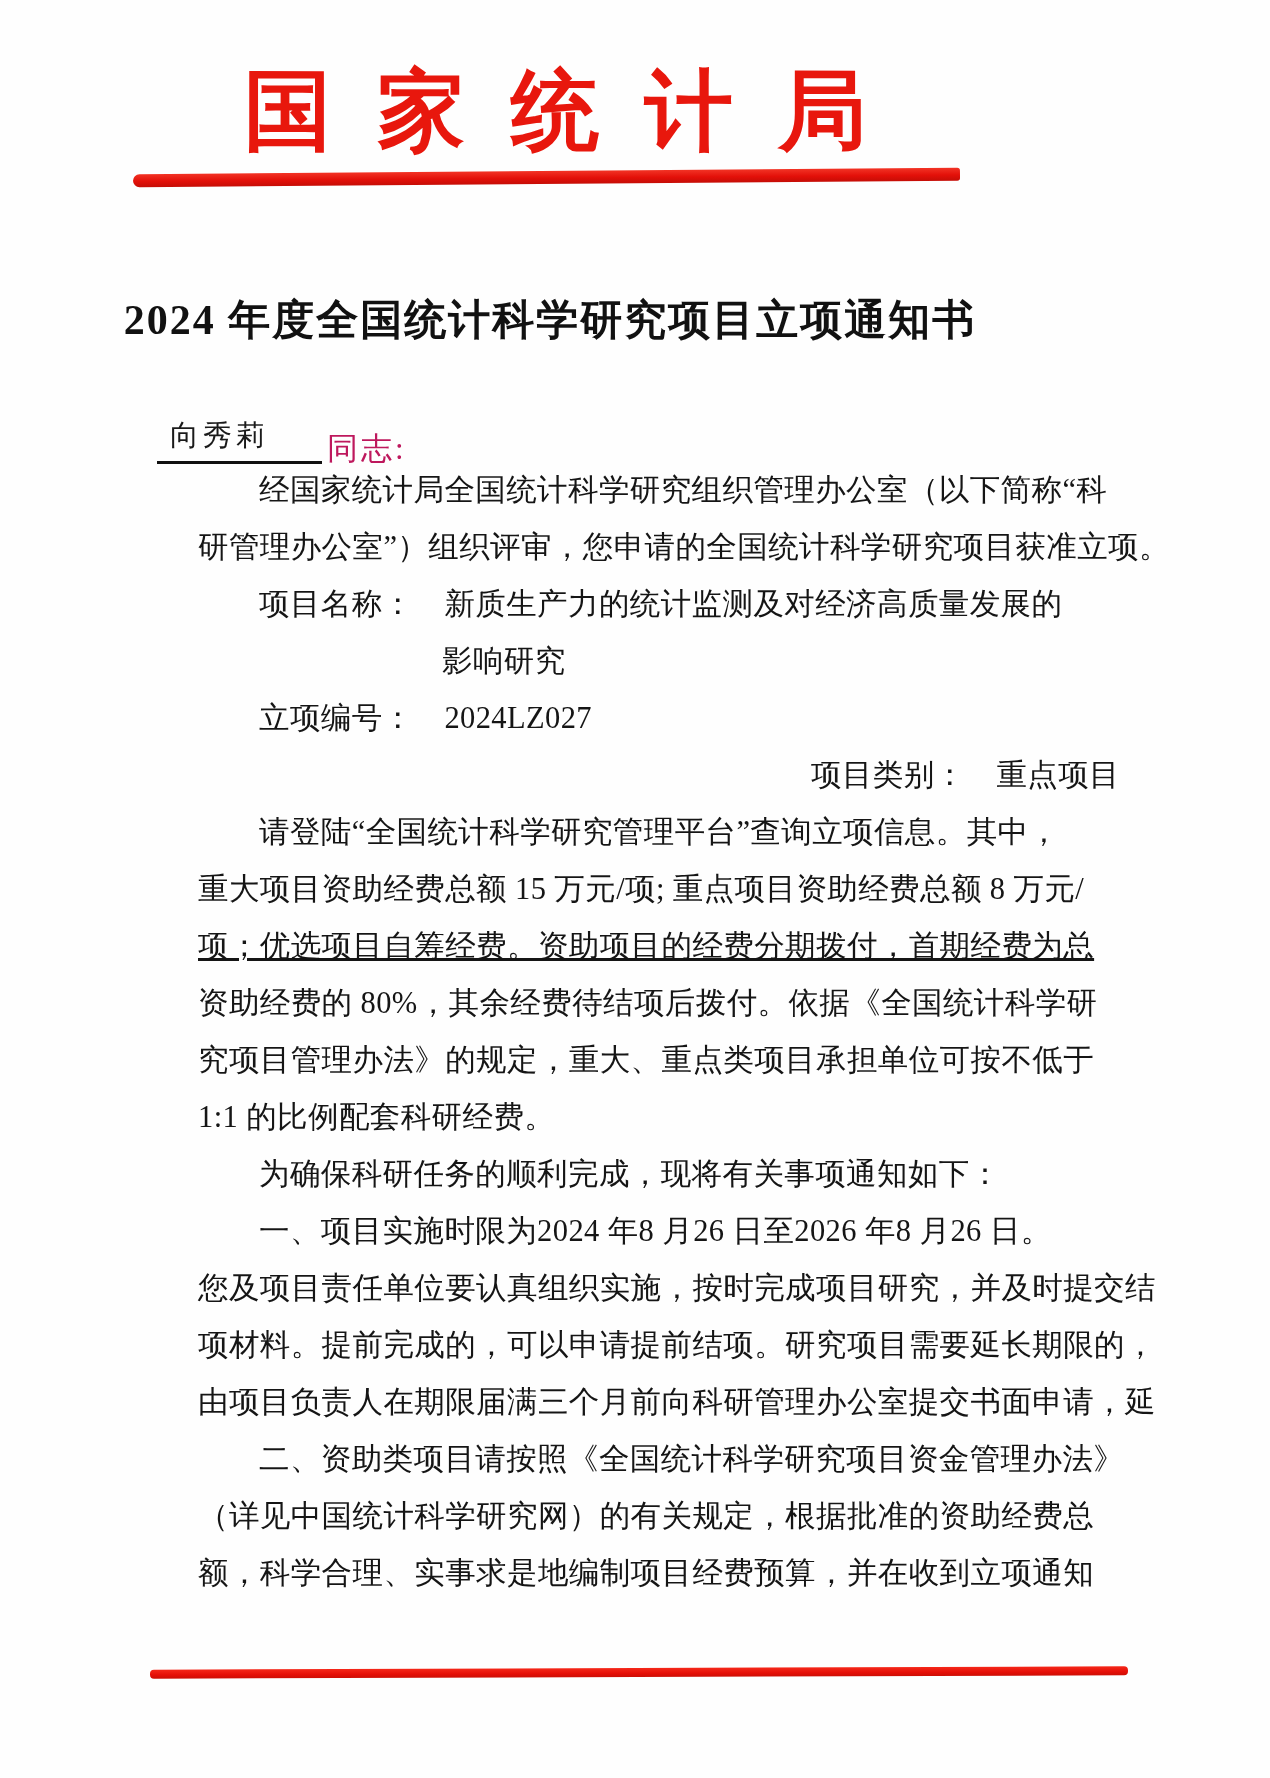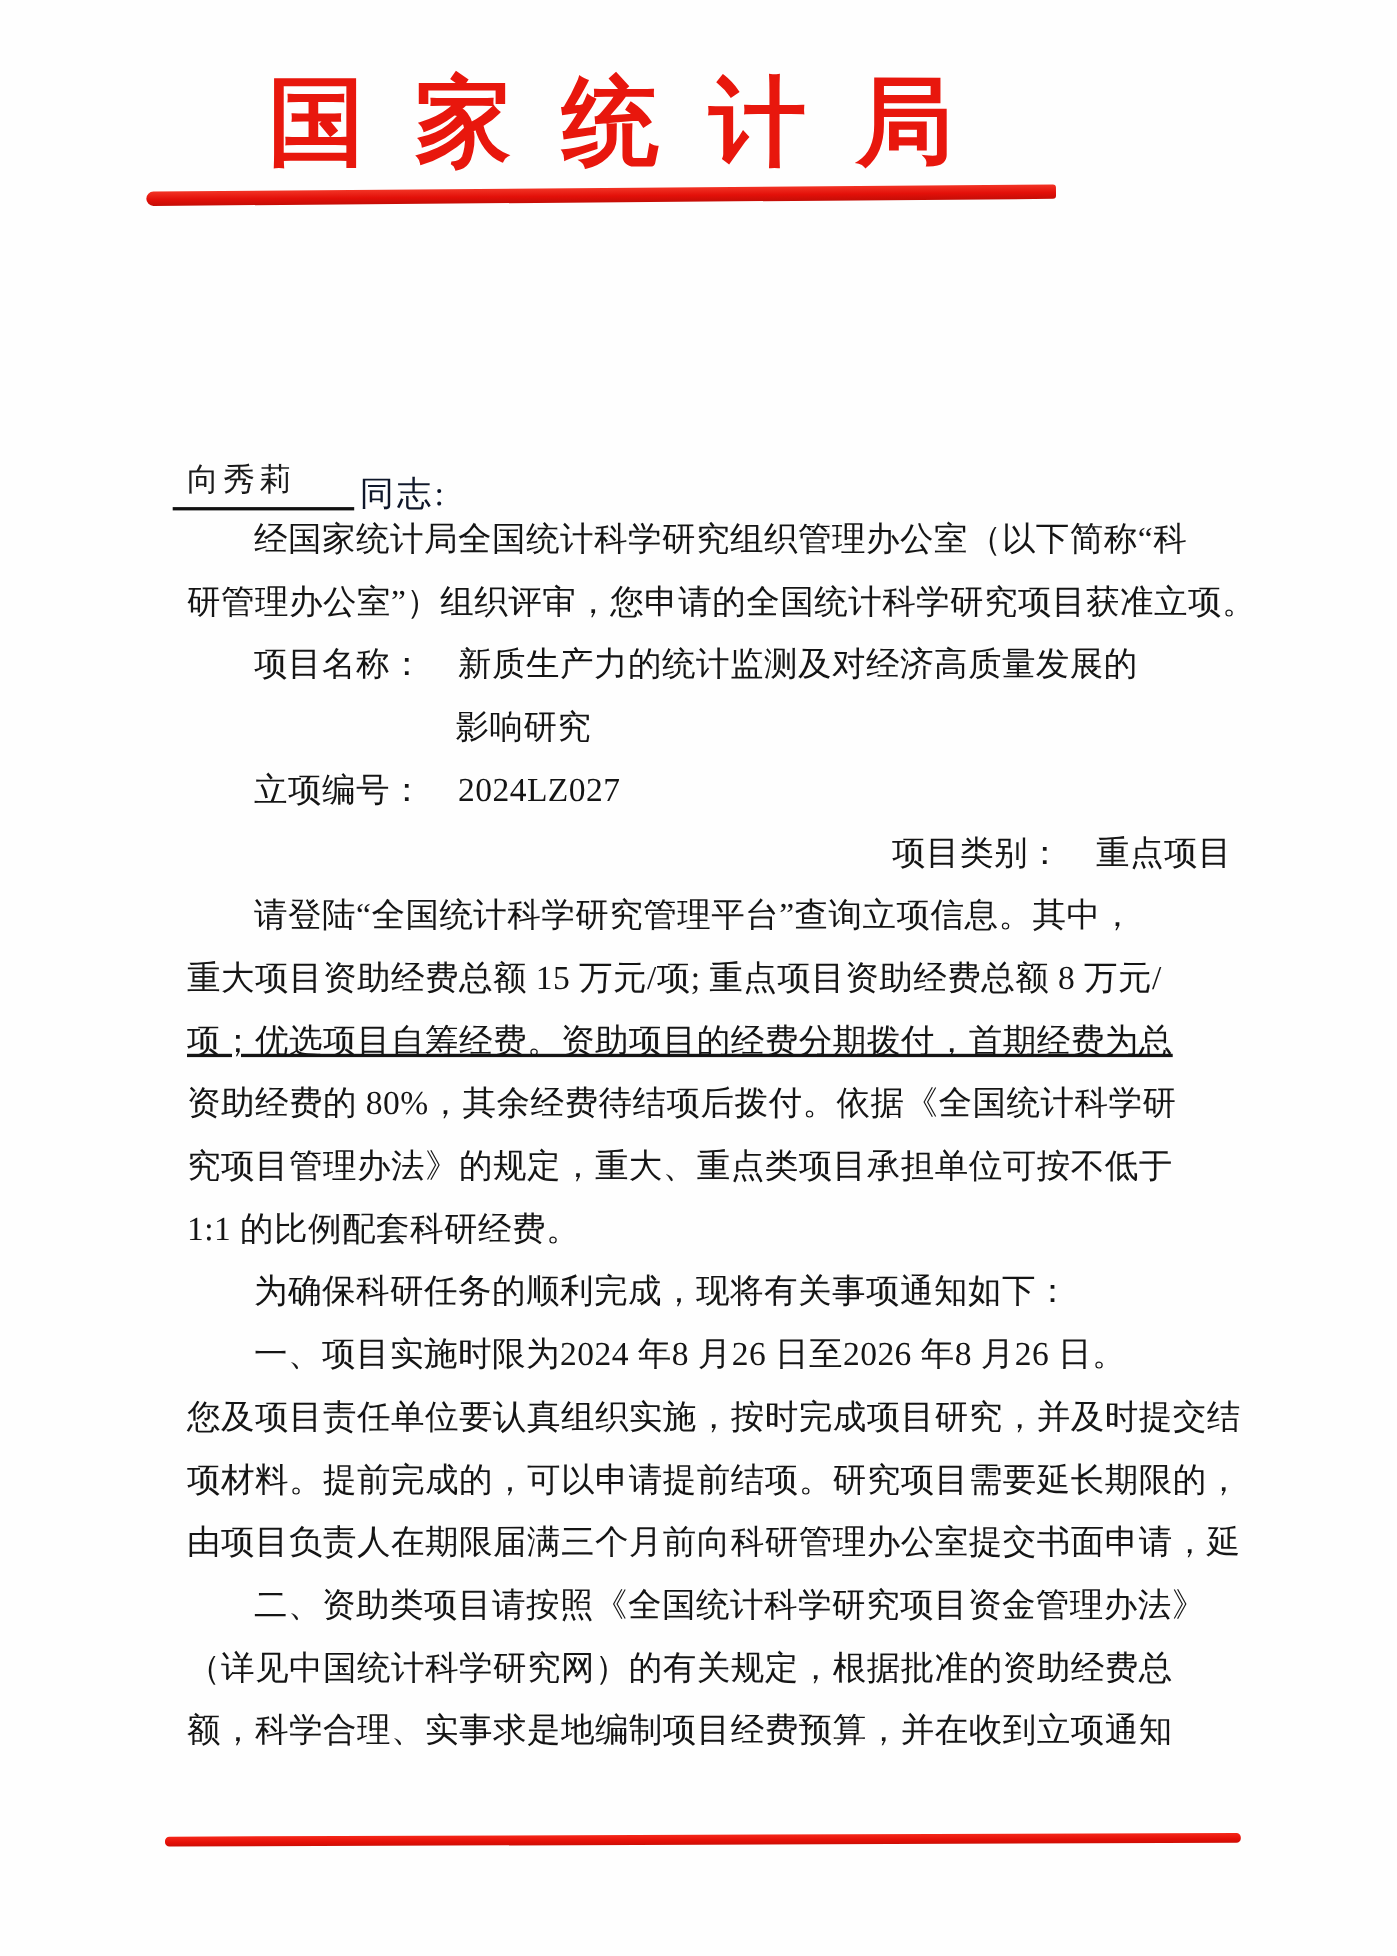--- a/index.html
+++ b/index.html
@@ -63,56 +63,58 @@
     position: absolute;
     left: 157px; bottom: 2px;
     width: 165px; height: 0;
     border-bottom: 3px solid #111;
   }
   .salutation-suffix {
     position: absolute;
     left: 327px; bottom: -4px;
     font-size: 31px;
     letter-spacing: 3px;
-    color: #0f172a;
+    color: #be185d;
     text-align: center;
   }
   
   .body-block {
     position: absolute;
     left: 170px; top: 462px;
     width: 950px;
     font-size: 30.5px;
     line-height: 57px;
     color: #151515;
     letter-spacing: 0.4px;
   }
   .body-block .line {
     white-space: nowrap;
     height: 57px;
+    margin-left: 28px;
   }
   
   .rule-bottom {
     position: absolute;
     left: 150px; top: 1668px;
     width: 978px; height: 9px;
     background: linear-gradient(to bottom, #f5281a, #e50f07 60%, #cc0e05);
     border-radius: 4px;
     transform: rotate(-0.2deg);
   }
 </style>
 </head>
 <body>
 
 <div class="page">
 
   <div class="agency">国家统计局</div>
 
   <div class="rule-top"></div>
 
+  <h1 class="doc-title">2024 年度全国统计科学研究项目立项通知书</h1>
 
   <div class="salutation">
     <span class="recipient-underline"></span>
     <span class="recipient">向秀莉</span>
     <span class="salutation-suffix">同志:</span>
   </div>
 
   <main class="body-block">
 
   <div class="line" style="padding-left: 2em;">经国家统计局全国统计科学研究组织管理办公室（以下简称“科</div>

